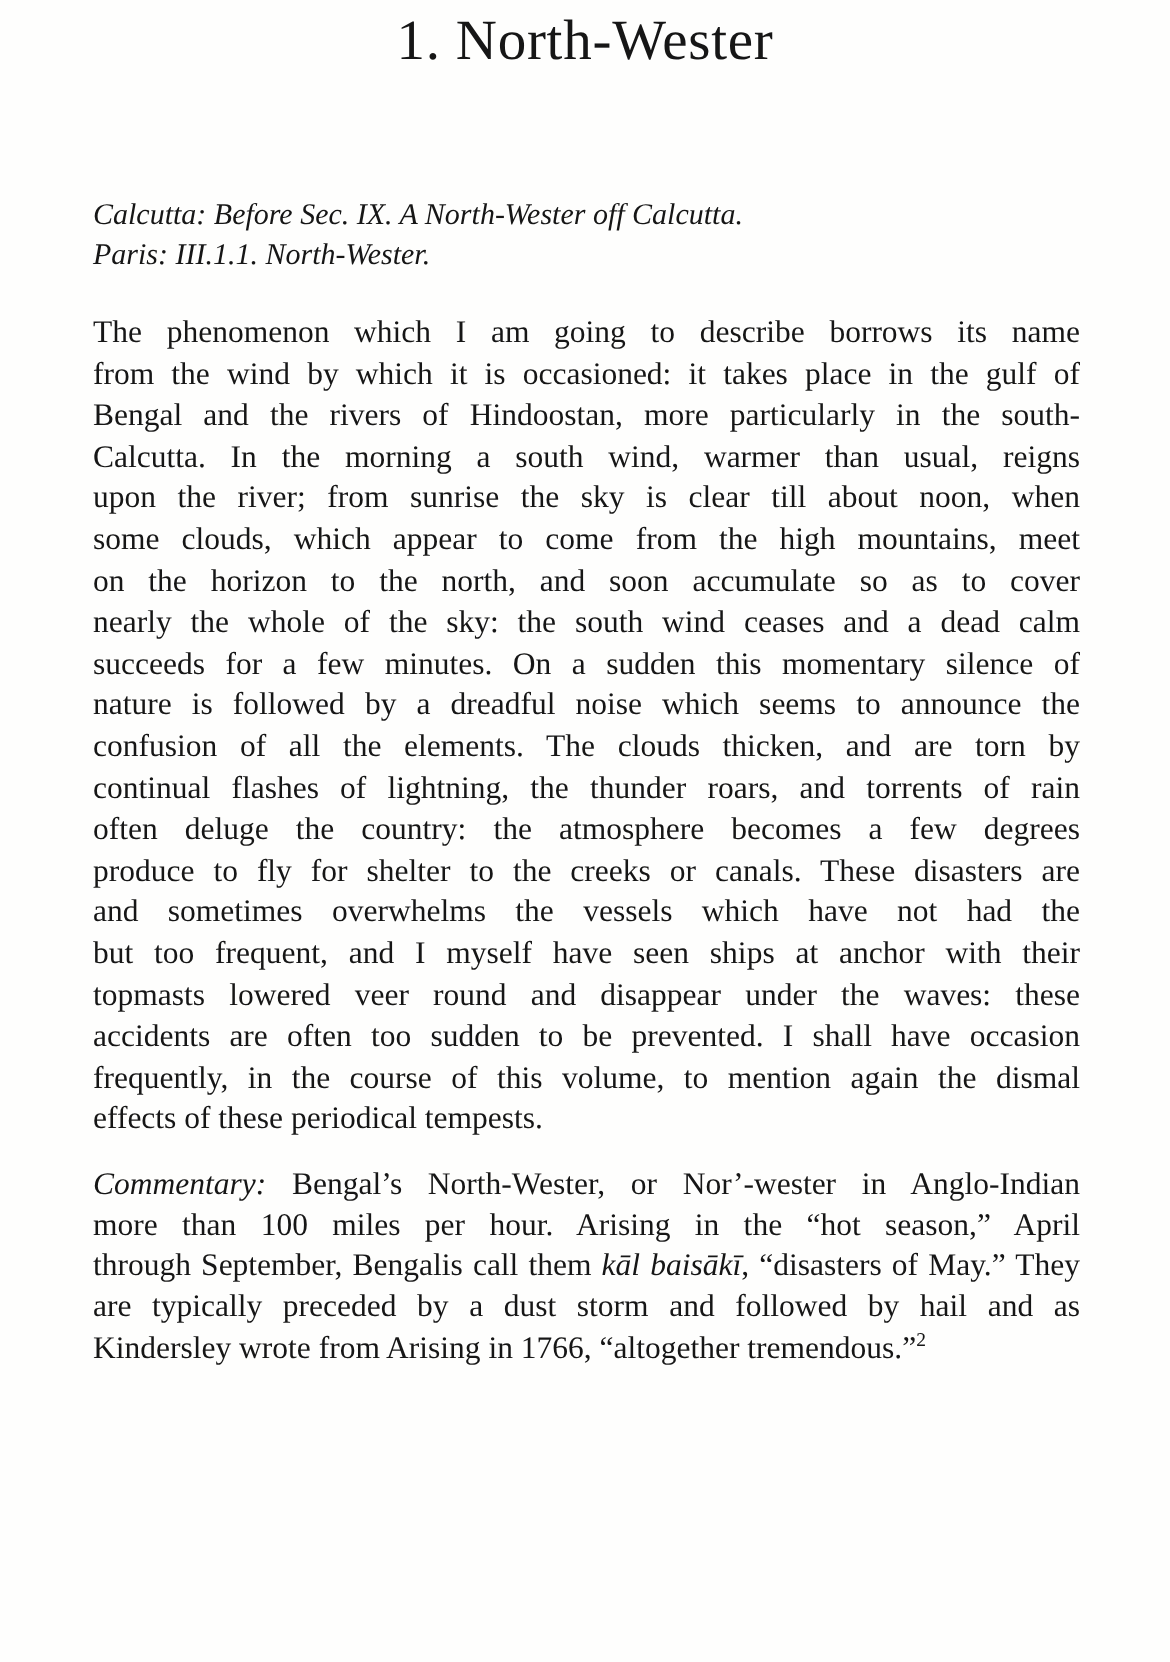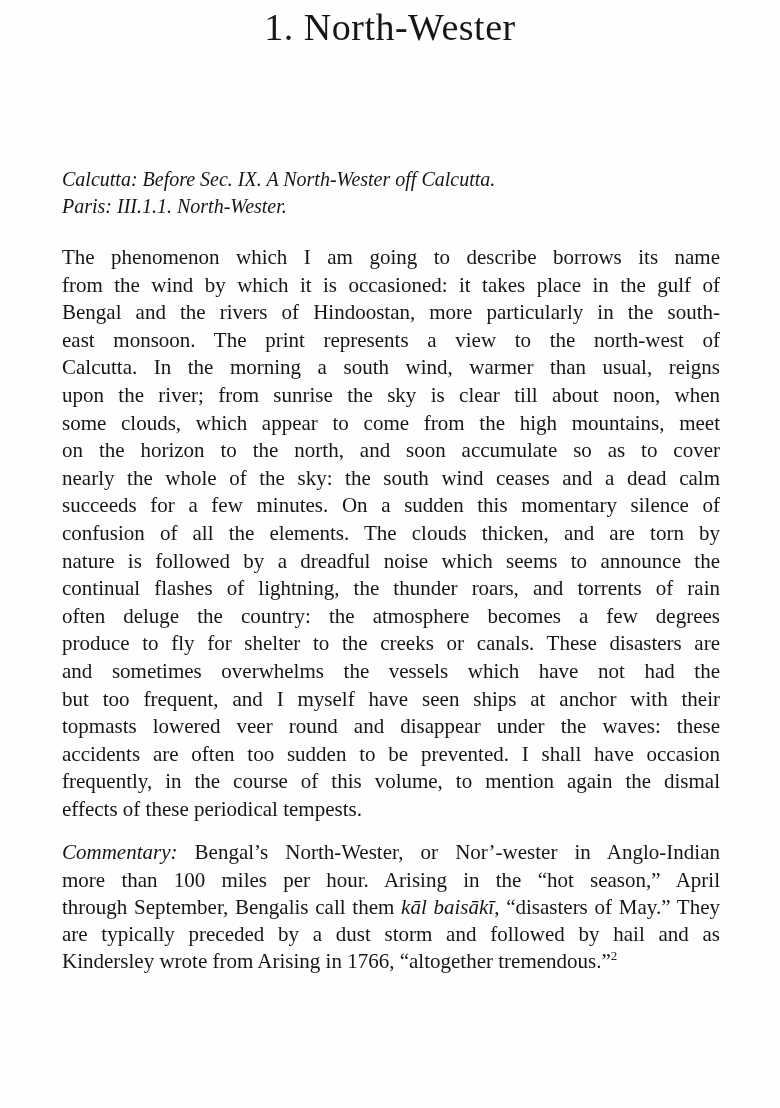--- a/index.html
+++ b/index.html
@@ -23,21 +23,21 @@
     font-size: 38px;
     line-height: 46px;
     font-weight: normal;
     text-align: center;
     letter-spacing: 0.5px;
   }
   .content {
     padding: 0 60px 0 62px; 
   }
   .epigraph {
-    margin-top: 116px;
+    margin-top: 80px;
     font-style: italic;
     font-size: 20px;
     line-height: 27px;
   }
   .epigraph .line {
     text-align: left;
   }
   .paragraph {
     font-size: 21px;
     line-height: 27.6px;
@@ -66,29 +66,28 @@
   <div class="content">
     <div class="epigraph" id="epigraph">
         <div class="line last"><span class="it">Calcutta: Before Sec. IX. A North-Wester off Calcutta.</span></div>
         <div class="line last"><span class="it">Paris: III.1.1. North-Wester.</span></div>
       </div>
     <div id="paragraphs">
         <div class="paragraph body-para">
           <div class="line"><span>The phenomenon which I am going to describe borrows its name</span></div>
           <div class="line"><span>from the wind by which it is occasioned: it takes place in the gulf of</span></div>
           <div class="line"><span>Bengal and the rivers of Hindoostan, more particularly in the south-</span></div>
-          <div class="line"><span>east monsoon. The print represents a view to the north-west of</span></div>
           <div class="line"><span>Calcutta. In the morning a south wind, warmer than usual, reigns</span></div>
           <div class="line"><span>upon the river; from sunrise the sky is clear till about noon, when</span></div>
           <div class="line"><span>some clouds, which appear to come from the high mountains, meet</span></div>
           <div class="line"><span>on the horizon to the north, and soon accumulate so as to cover</span></div>
           <div class="line"><span>nearly the whole of the sky: the south wind ceases and a dead calm</span></div>
           <div class="line"><span>succeeds for a few minutes. On a sudden this momentary silence of</span></div>
+          <div class="line"><span>nature is followed by a dreadful noise which seems to announce the</span></div>
           <div class="line"><span>confusion of all the elements. The clouds thicken, and are torn by</span></div>
-          <div class="line"><span>nature is followed by a dreadful noise which seems to announce the</span></div>
           <div class="line"><span>continual flashes of lightning, the thunder roars, and torrents of rain</span></div>
           <div class="line"><span>often deluge the country: the atmosphere becomes a few degrees</span></div>
           <div class="line"><span>produce to fly for shelter to the creeks or canals. These disasters are</span></div>
           <div class="line"><span>and sometimes overwhelms the vessels which have not had the</span></div>
           <div class="line"><span>but too frequent, and I myself have seen ships at anchor with their</span></div>
           <div class="line"><span>topmasts lowered veer round and disappear under the waves: these</span></div>
           <div class="line"><span>accidents are often too sudden to be prevented. I shall have occasion</span></div>
           <div class="line"><span>frequently, in the course of this volume, to mention again the dismal</span></div>
           <div class="line last"><span>effects of these periodical tempests.</span></div>
         </div>

